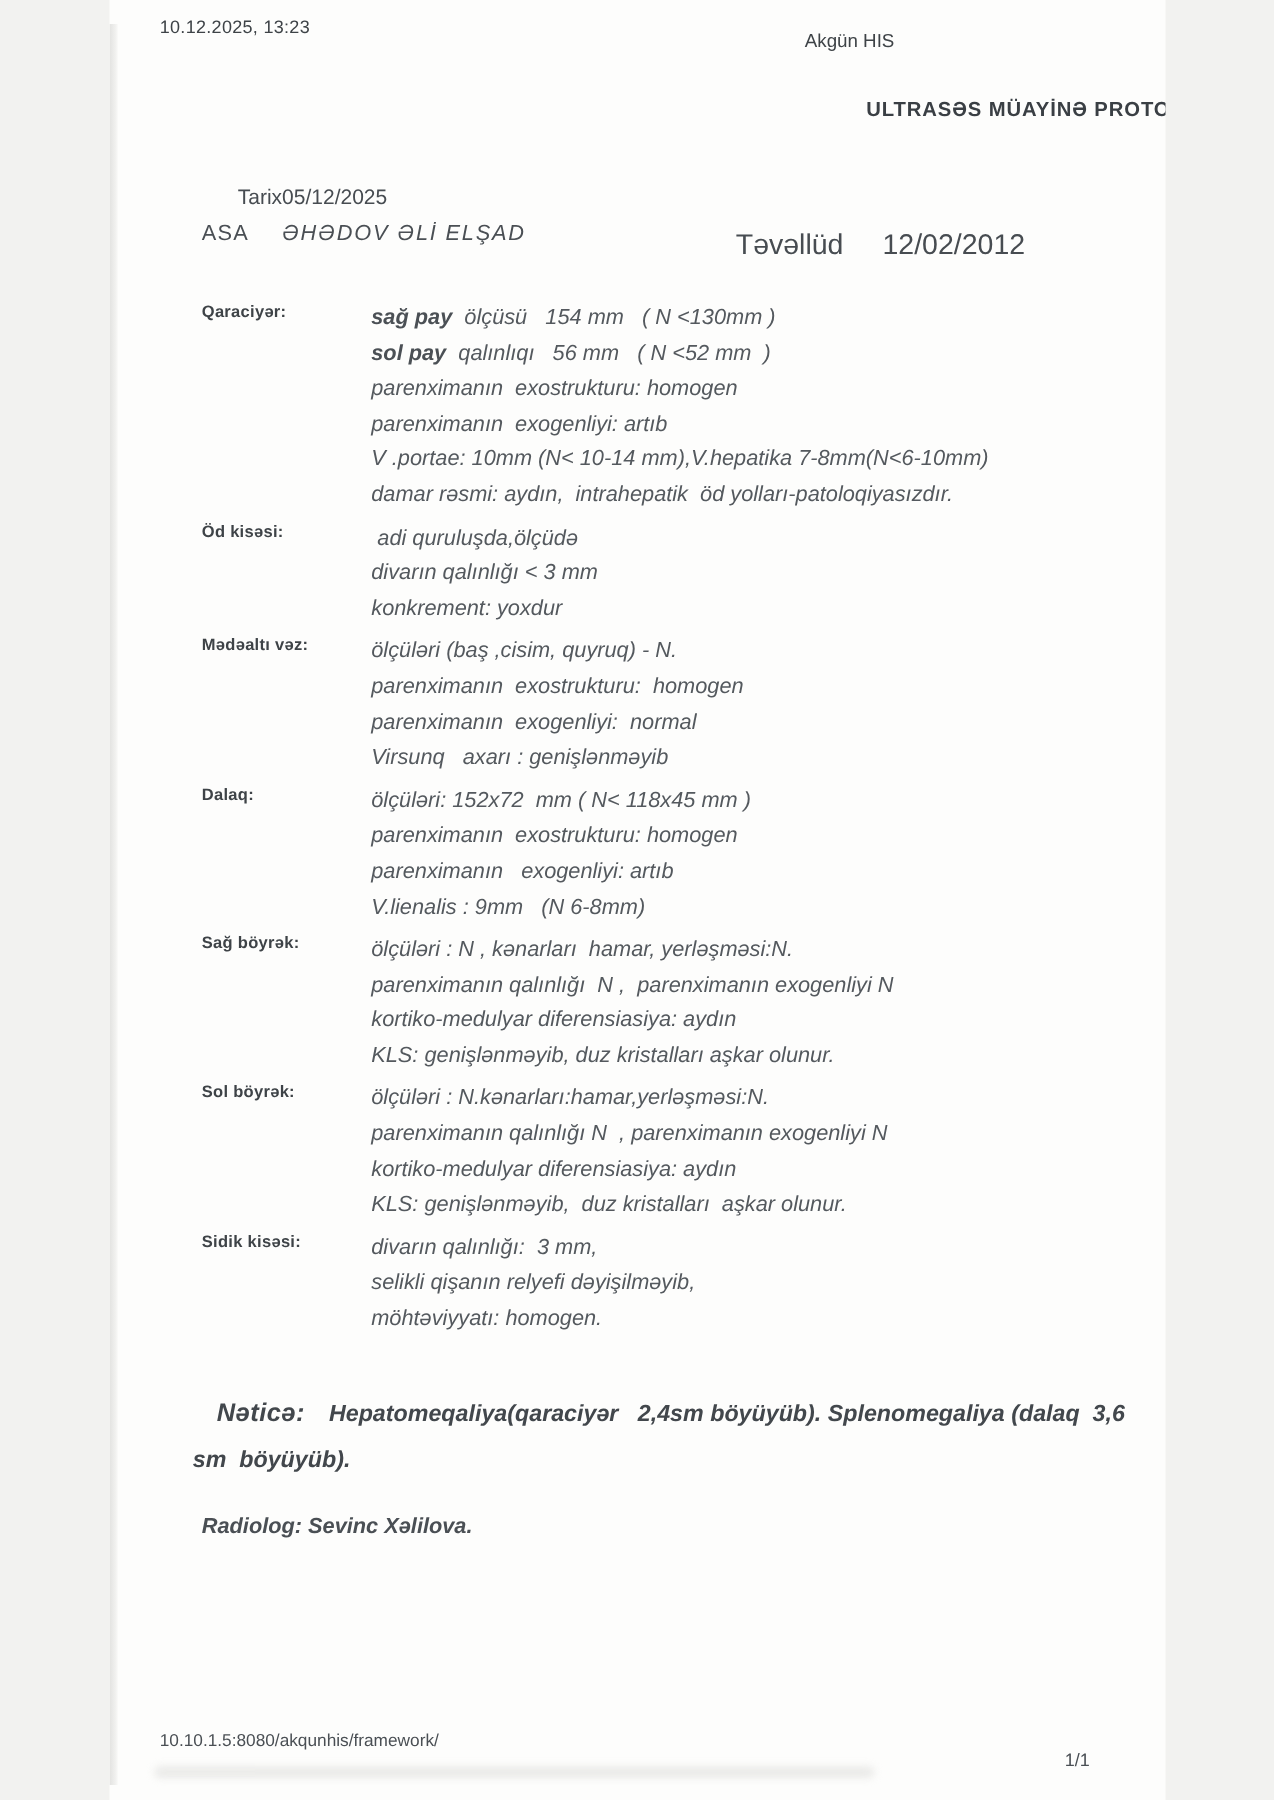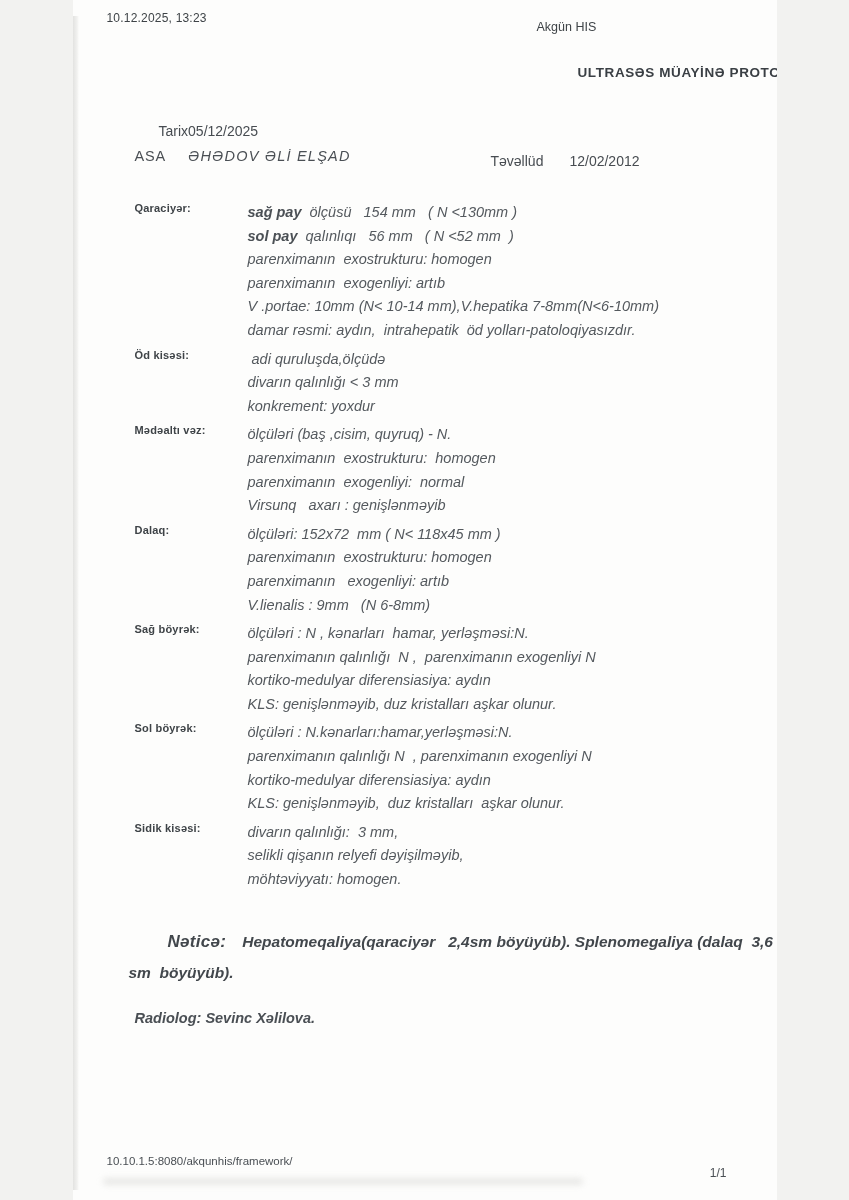--- a/index.html
+++ b/index.html
@@ -59,21 +59,21 @@
     left: 62px; top: 148px;
     font-size: 14.5px;
     color: #4a4f54;
     letter-spacing: .8px;
     white-space: pre;
   }
   .patient-name .name-val { margin-left: 22px; letter-spacing: 1.2px; font-style: italic; }
   .patient-dob {
     position: absolute;
     left: 418px; top: 153px;
-    font-size: 14px;
+    font-size: 19px;
     color: #474c51;
     white-space: pre;
   }
   .patient-dob .dob-val { margin-left: 26px; }
 
   .report-body {
     position: absolute;
     left: 62px; top: 201px;
     width: 740px;
   }
@@ -106,21 +106,21 @@
   .conclusion {
     position: absolute;
     left: 56px; top: 926px;
     width: 760px;
     font-style: italic;
     font-weight: bold;
     color: #42474c;
     line-height: 31px;
   }
   .c-label {
-    margin-left: 39px;
+    margin-left: 16px;
     font-size: 17px;
     letter-spacing: .3px;
     white-space: pre;
     text-align: right;
   }
   .c-text {
     margin-left: 16px;
     font-size: 15.5px;
     white-space: pre-wrap;
   }

